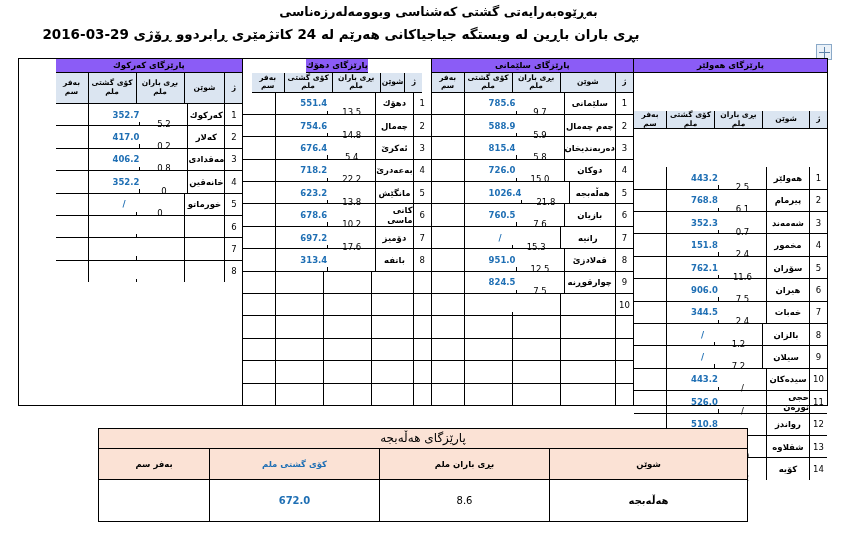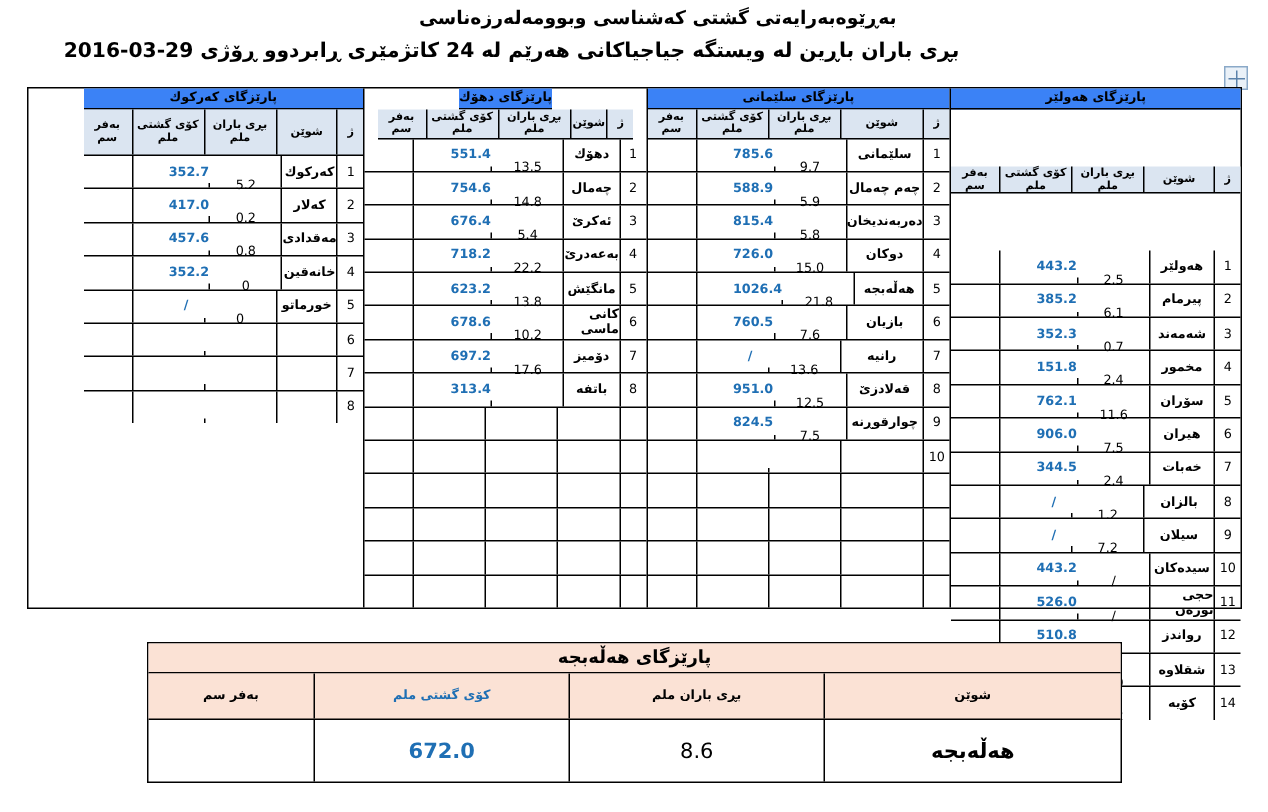--- a/index.html
+++ b/index.html
@@ -50,21 +50,21 @@
   }
   .gov-block:last-child{border-left:none;}
   .gov-block.w-duhok{flex:0 0 188px;align-items:center;}
   .gov-block.w-sulay{flex:0 0 190px;}
   .gov-block.w-dahok2{flex:0 0 194px;gap:38px;}
   .gov-block.w-kirkuk{flex:0 0 auto;}
 
   .gov-head{
     height:13px;line-height:13px;
     text-align:center;font-size:8.5px;font-weight:bold;
-    background:#3b82f6;border-bottom:1px solid #000;
+    background:#8b5cf6;border-bottom:1px solid #000;
     direction:rtl;
   }
   .colhead{
     display:flex;flex-direction:row-reverse;
     height:30px;border-bottom:1px solid #000;
     background:#dbe5f1;
   }
   .colhead > div{
     border-left:1px solid #000;box-sizing:border-box;
     font-size:7.5px;font-weight:bold;
@@ -100,41 +100,41 @@
   .cell-snow{font-size:8.5px;}
 
   
   .bot-frame{
     position:absolute;left:98px;top:428px;width:650px;height:94px;
     border:1px solid #000;box-sizing:border-box;background:#fff;
     display:flex;flex-direction:column;
   }
   .bot-title{
     height:19px;line-height:19px;text-align:center;
-    font-size:12px;font-weight:bold;background:#fbe2d5;
+    font-size:12px;font-weight:normal;background:#fbe2d5;
     border-bottom:1px solid #000;direction:rtl;
   }
   .bot-head{
     display:flex;flex-direction:row-reverse;height:30px;
     border-bottom:1px solid #000;background:#fbe2d5;
   }
   .bot-head > div{
     border-left:1px solid #000;box-sizing:border-box;
     display:flex;align-items:center;justify-content:center;
     font-size:8.5px;font-weight:bold;text-align:center;line-height:1.2;
     direction:rtl;
   }
   .bot-head > div:last-child{border-left:none;}
   .bot-row{
     display:flex;flex-direction:row-reverse;flex:1 1 auto;
   }
   .bot-row > div{
     border-left:1px solid #000;box-sizing:border-box;
     display:flex;align-items:center;justify-content:center;
-    font-size:14px;direction:rtl;
+    font-size:10px;direction:rtl;
   }
   .bot-row > div:last-child{border-left:none;}
   .b-place{flex:1 1 auto;font-weight:bold;font-size:11px;}
   .b-rain{flex:0 0 170px;font-size:10px;}
   .b-total{flex:0 0 170px;color:#1f6fb4;font-weight:bold;font-size:11px;}
   .b-snow{flex:0 0 110px;}
 
   .empty{}
 </style>
 </head>
@@ -163,21 +163,21 @@
           <div class="c-no cell-no">1</div>
           <div class="c-place cell-place">هەولێر</div>
           <div class="c-rain cell-rain">2.5</div>
           <div class="c-total cell-total">443.2</div>
           <div class="c-snow cell-snow"></div>
         </div>
         <div class="row">
           <div class="c-no cell-no">2</div>
           <div class="c-place cell-place">پیرمام</div>
           <div class="c-rain cell-rain">6.1</div>
-          <div class="c-total cell-total">385.2</div>
+          <div class="c-total cell-total">768.8</div>
           <div class="c-snow cell-snow"></div>
         </div>
         <div class="row">
           <div class="c-no cell-no">3</div>
           <div class="c-place cell-place">شەمەند</div>
           <div class="c-rain cell-rain">0.7</div>
           <div class="c-total cell-total">352.3</div>
           <div class="c-snow cell-snow"></div>
         </div>
         <div class="row">
@@ -308,21 +308,21 @@
         <div class="row">
           <div class="c-no cell-no">6</div>
           <div class="c-place cell-place">بازیان</div>
           <div class="c-rain cell-rain">7.6</div>
           <div class="c-total cell-total">760.5</div>
           <div class="c-snow cell-snow"></div>
         </div>
         <div class="row">
           <div class="c-no cell-no">7</div>
           <div class="c-place cell-place">رانیە</div>
-          <div class="c-rain cell-rain">13.6</div>
+          <div class="c-rain cell-rain">15.3</div>
           <div class="c-total cell-total">/</div>
           <div class="c-snow cell-snow"></div>
         </div>
         <div class="row">
           <div class="c-no cell-no">8</div>
           <div class="c-place cell-place">قەلادزێ</div>
           <div class="c-rain cell-rain">12.5</div>
           <div class="c-total cell-total">951.0</div>
           <div class="c-snow cell-snow"></div>
         </div>
@@ -503,21 +503,21 @@
           <div class="c-no cell-no">2</div>
           <div class="c-place cell-place">کەلار</div>
           <div class="c-rain cell-rain">0.2</div>
           <div class="c-total cell-total">417.0</div>
           <div class="c-snow cell-snow"></div>
         </div>
         <div class="row">
           <div class="c-no cell-no">3</div>
           <div class="c-place cell-place">مەقدادی</div>
           <div class="c-rain cell-rain">0.8</div>
-          <div class="c-total cell-total">457.6</div>
+          <div class="c-total cell-total">406.2</div>
           <div class="c-snow cell-snow"></div>
         </div>
         <div class="row">
           <div class="c-no cell-no">4</div>
           <div class="c-place cell-place">خانەقین</div>
           <div class="c-rain cell-rain">0</div>
           <div class="c-total cell-total">352.2</div>
           <div class="c-snow cell-snow"></div>
         </div>
         <div class="row">

